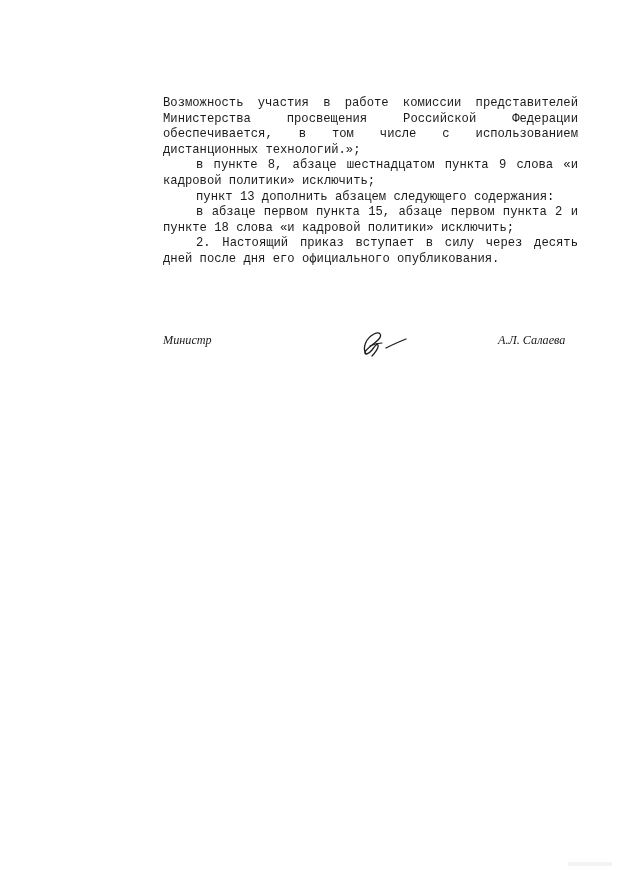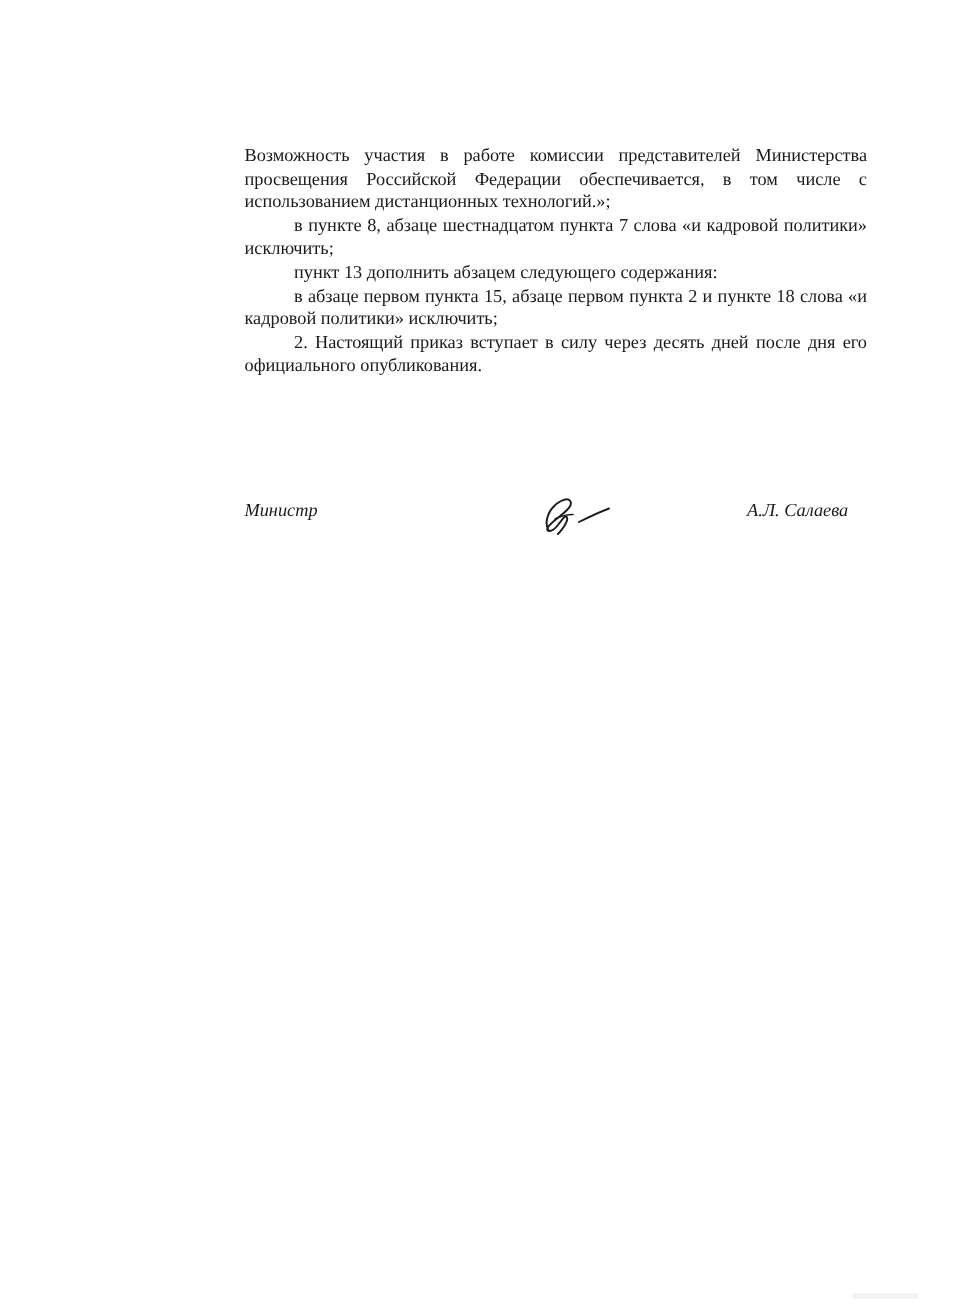--- a/index.html
+++ b/index.html
@@ -27,20 +27,21 @@
       left: 163px;
       top: 96px;
       width: 415px;
       font-size: 12.2px;
       line-height: 15.6px;
     }
     .para {
       margin: 0;
       text-align: justify;
       text-align-last: left;
+      font-family: Liberation Mono, monospace;
     }
     .para.indent {
       text-indent: 33px;
     }
     .signature-block {
       position: absolute;
       left: 163px;
       top: 326px;
       width: 415px;
       height: 30px;
@@ -73,21 +74,21 @@
       background: #f4f4f4;
     }
   </style>
 </head>
 <body>
 
 <div class="page">
 
   <div class="body-text">
     <p class="para">Возможность участия в работе комиссии представителей Министерства просвещения Российской Федерации обеспечивается, в том числе с использованием дистанционных технологий.»;</p>
-    <p class="para indent">в пункте 8, абзаце шестнадцатом пункта 7 слова «и кадровой политики» исключить;</p>
+    <p class="para indent">в пункте 8, абзаце шестнадцатом пункта 9 слова «и кадровой политики» исключить;</p>
     <p class="para indent">пункт 13 дополнить абзацем следующего содержания:</p>
     <p class="para indent">в абзаце первом пункта 15, абзаце первом пункта 2 и пункте 18 слова «и кадровой политики» исключить;</p>
     <p class="para indent">2. Настоящий приказ вступает в силу через десять дней после дня его официального опубликования.</p>
   </div>
 
   <div class="signature-block">
     <span class="sig-title">Министр</span>
     <span class="sig-mark">
       <svg width="60" height="34" viewBox="0 0 60 34">
         <path d="M10 28 C6 22, 10 12, 18 8 C24 5, 27 9, 22 14 C17 19, 11 22, 9 26 C8 29, 12 29, 16 24 C19 20, 21 17, 22 19 C23 22, 18 28, 16 30" fill="none" stroke="#1c1c1c" stroke-width="1.3" stroke-linecap="round"></path>

